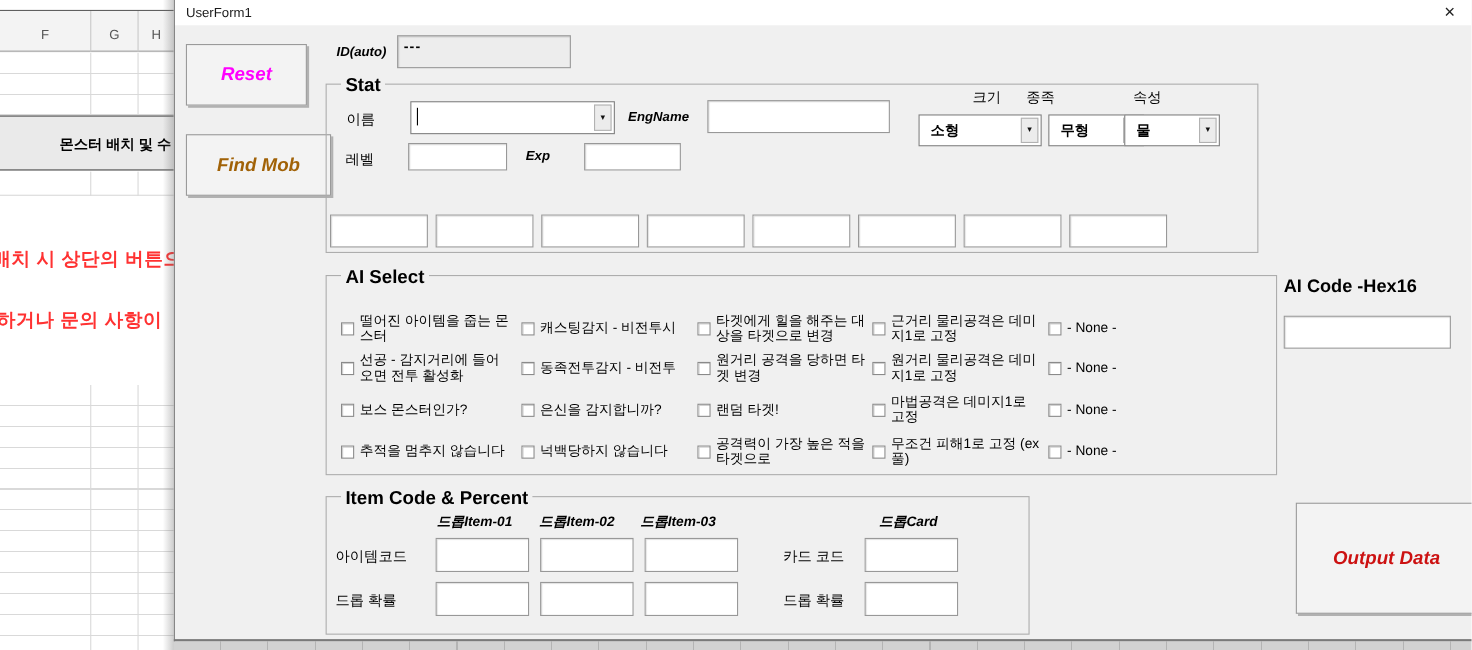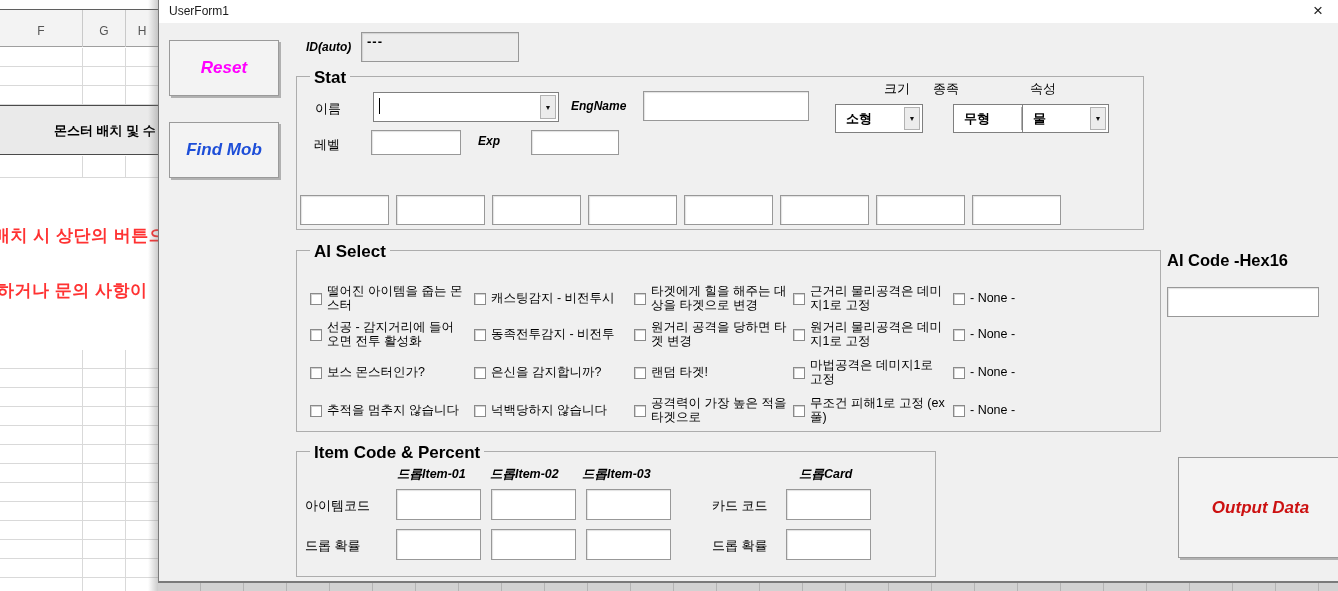--- a/index.html
+++ b/index.html
@@ -108,39 +108,39 @@
 
   <div class="bottom-strip"></div>
 
   <div class="form-window">
     <div class="titlebar">
       <span class="title">UserForm1</span>
       <span class="close-btn">×</span>
     </div>
 
     <div class="vba-btn" style="left:10px; top:40px; width:110px; height:56px; color:#ff00ff;">Reset</div>
-    <div class="vba-btn" style="left:10px; top:122px; width:110px; height:56px; color:#1d4ed8;">Find Mob</div>
+    <div class="vba-btn" style="left:10px; top:122px; width:132px; height:56px; color:#a16207;">Find Mob</div>
 
     <div class="ilbl" style="left:147px; top:40px;">ID(auto)</div>
     <div class="tb" style="left:202px; top:32px; width:158px; height:30px; background:#ededed; font-weight:bold; font-size:13px; letter-spacing:1px; padding:1px 5px;">---</div>
 
     <div class="groupbox" style="left:137px; top:76px; width:848px; height:154px;">
       <span class="gtitle">Stat</span>
     </div>
     <div class="lbl" style="left:156px; top:100px;">이름</div>
     <div class="combo" style="left:214px; top:92px; width:186px; height:30px;">
       <span class="caret"></span>
       <span class="val"></span>
       <span class="dbtn">▼</span>
     </div>
     <div class="ilbl" style="left:412px; top:99px;">EngName</div>
     <div class="tb" style="left:484px; top:91px; width:166px; height:30px;"></div>
 
     <div class="lbl" style="left:682px; top:80px;margin-left:43px;">크기</div>
-    <div class="combo" style="left:676px; top:104px; width:88px; height:29px;">
+    <div class="combo" style="left:676px; top:104px; width:112px; height:29px;">
       <span class="val">소형</span>
       <span class="dbtn">▼</span>
     </div>
     <div class="lbl" style="left:774px; top:80px;">종족</div>
     <div class="combo" style="left:769px; top:104px; width:87px; height:29px;margin-left:25px;">
       <span class="val">무형</span>
       <span class="dbtn">▼</span>
     </div>
     <div class="lbl" style="left:871px; top:80px;">속성</div>
     <div class="combo" style="left:863px; top:104px; width:87px; height:29px;">

